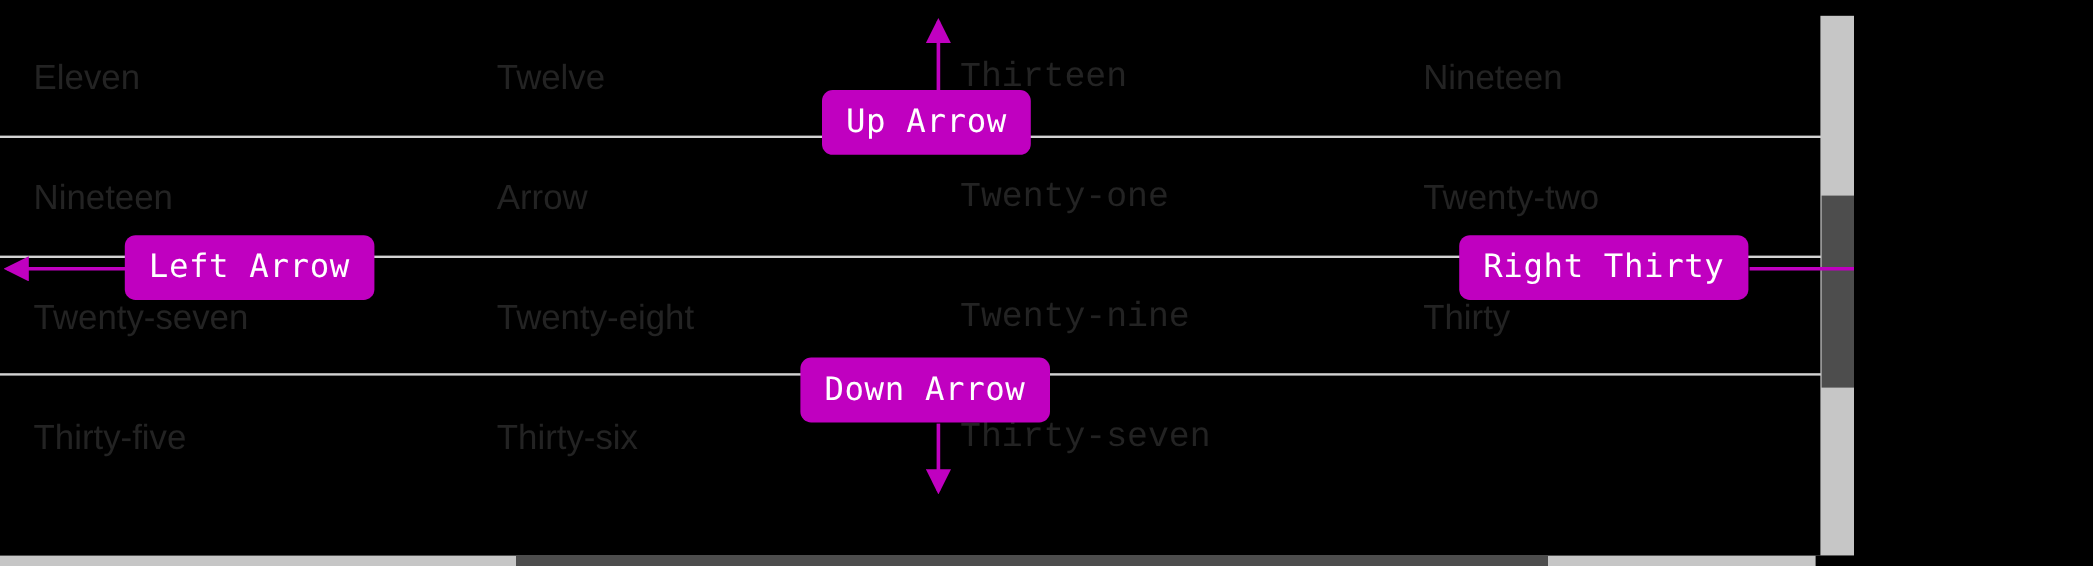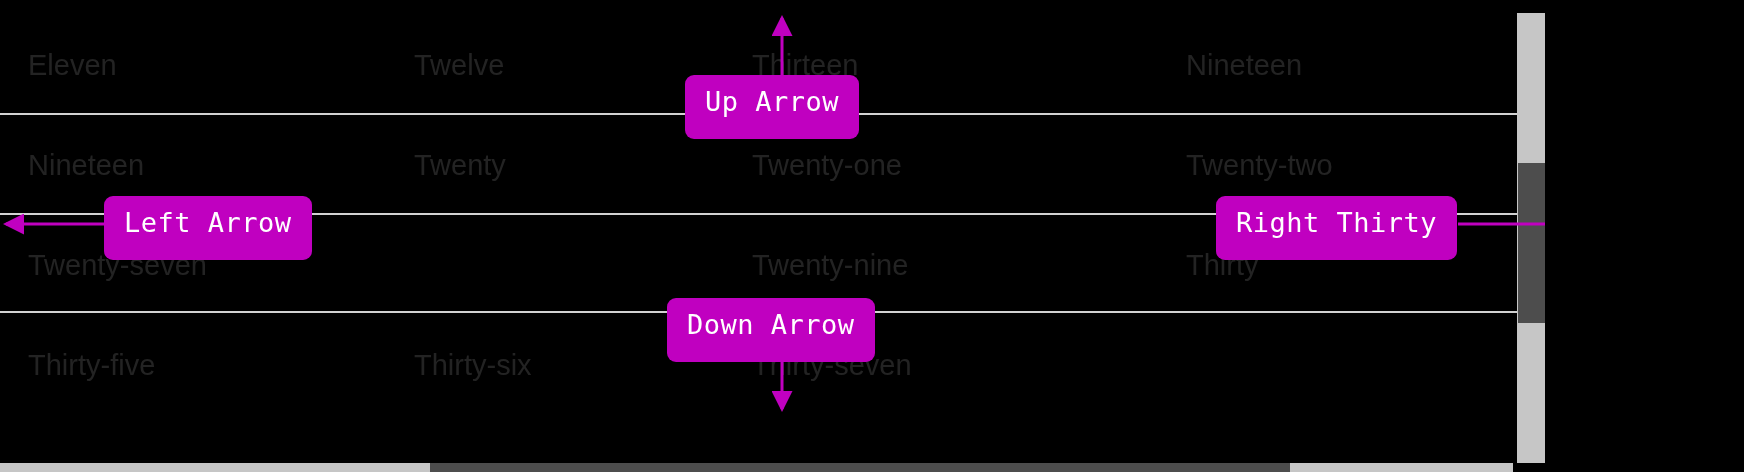--- a/index.html
+++ b/index.html
@@ -61,21 +61,21 @@
     top: 34px;
     font-size: 29px;
     line-height: 36px;
     color: #232323;
     white-space: nowrap;
     font-family: "Liberation Sans", sans-serif;
     font-weight: 400;
   }
   .cell.c0 { left: 28px; }
   .cell.c1 { left: 414px; }
-  .cell.c2 { left: 752px; }
+  .cell.c2 { left: 800px; font-family: Liberation Mono, monospace; }
   .cell.c3 { left: 1186px; }
 
   
   .arrow-layer {
     position: absolute;
     left: 0;
     top: 0;
     width: 1744px;
     height: 472px;
     pointer-events: none;
@@ -83,21 +83,21 @@
   .arrow-layer svg { display: block; }
 
   .badge {
     position: absolute;
     background: #c000c0;
     color: #ffffff;
     font-family: "DejaVu Sans Mono", "Liberation Mono", monospace;
     font-size: 27px;
     line-height: 27px;
     border-radius: 9px;
-    padding: 13px 20px 24px 20px;
+    padding: 13px 20px 14px 20px;
     white-space: nowrap;
     letter-spacing: 0.5px;
   }
 
   #badge-up    { left: 685px;  top: 62px;  }
   #badge-left  { left: 104px;  top: 183px; }
   #badge-right { left: 1216px; top: 183px; }
   #badge-down  { left: 667px;  top: 285px; }
 
   
@@ -151,27 +151,28 @@
 
     <div class="grid-row r0">
       <div class="cell c0">Eleven</div>
       <div class="cell c1">Twelve</div>
       <div class="cell c2">Thirteen</div>
       <div class="cell c3">Nineteen</div>
     </div>
 
     <div class="grid-row r1">
       <div class="cell c0">Nineteen</div>
-      <div class="cell c1">Twenty</div>
+      <div class="cell c1">Arrow</div>
       <div class="cell c3">Twenty-two</div>
       <div class="cell c2">Twenty-one</div>
     </div>
 
     <div class="grid-row r2">
       <div class="cell c0">Twenty-seven</div>
+      <div class="cell c1">Twenty-eight</div>
       <div class="cell c2">Twenty-nine</div>
       <div class="cell c3">Thirty</div>
     </div>
 
     <div class="grid-row r3">
       <div class="cell c0">Thirty-five</div>
       <div class="cell c1">Thirty-six</div>
       <div class="cell c2">Thirty-seven</div>
     </div>
 

